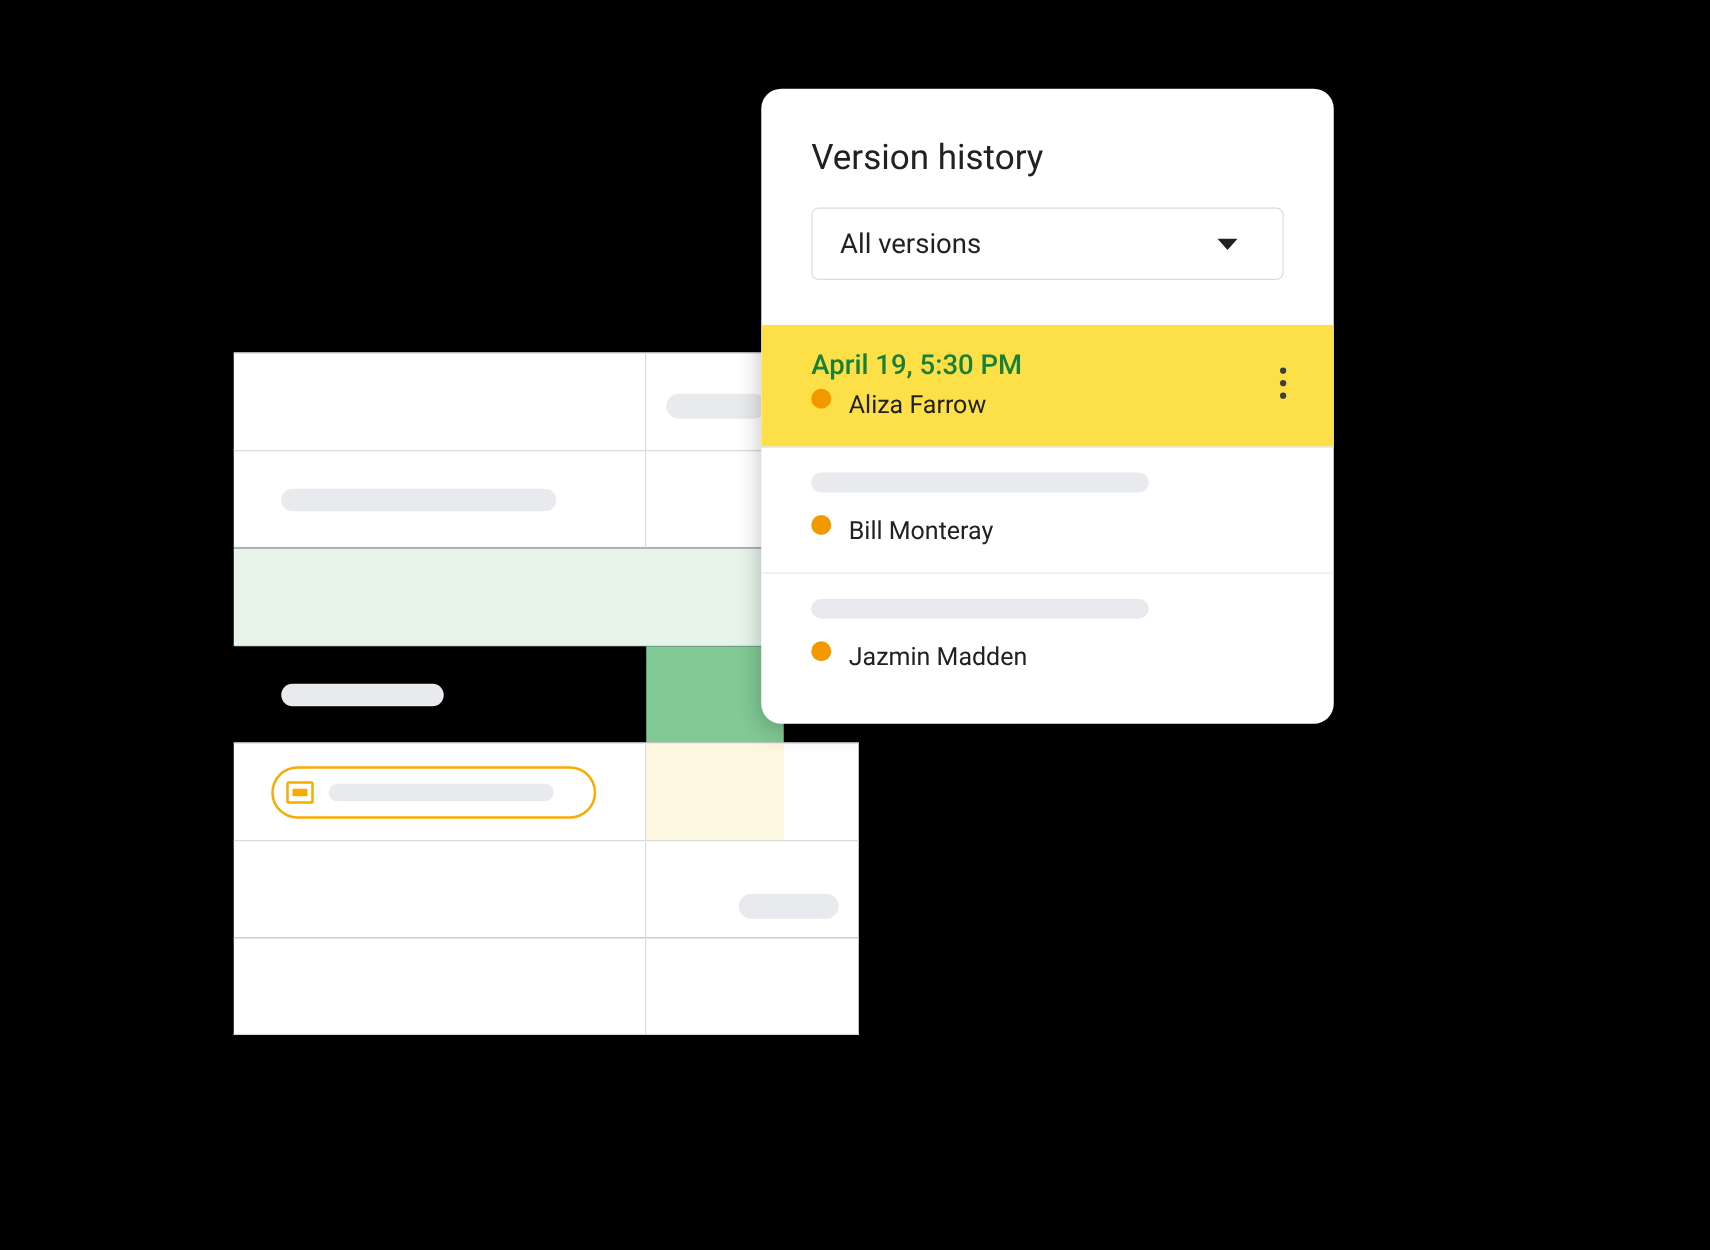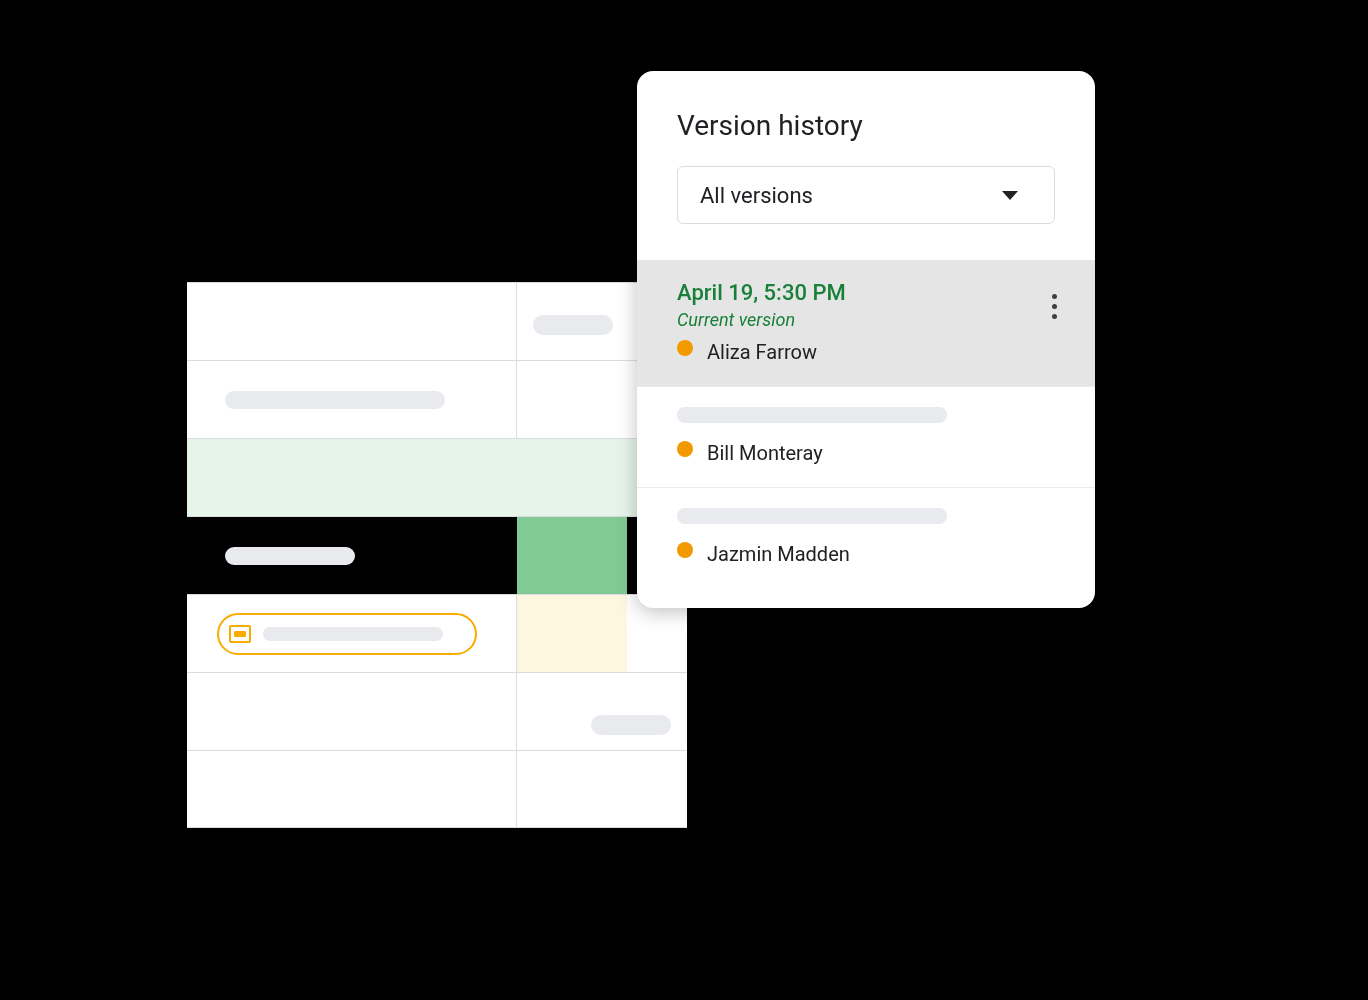--- a/index.html
+++ b/index.html
@@ -125,21 +125,21 @@
       top: 715px;
       width: 80px;
       height: 20px;
       background: #e8eaed;
       border-radius: 10px;
     }
 
     
     .panel {
       position: absolute;
-      left: 637px;
+      left: 609px;
       top: 71px;
       width: 458px;
       background: #fff;
       border-radius: 16px;
       box-shadow: 0 4px 20px rgba(0,0,0,0.25);
       overflow: hidden;
       padding-bottom: 20px;
     }
 
     .panel-header {
@@ -180,21 +180,21 @@
       color: #5f6368;
       font-weight: 500;
     }
 
     .version-item {
       padding: 20px 40px 22px 40px;
       border-bottom: 1px solid #e8eaed;
       position: relative;
     }
     .version-item.selected {
-      background: #e5e5e5;
+      background: #fde047;
       margin-top: 14px;
     }
     .version-item:last-child {
       border-bottom: none;
     }
 
     .version-title {
       font-size: 22px;
       font-weight: 500;
       color: #188038;
@@ -287,21 +287,20 @@
     <div class="panel-title">Version history</div>
     <div class="dropdown">
       <span class="dropdown-label">All versions</span>
       <span class="caret"></span>
     </div>
   </div>
 
 
   <div class="version-item selected">
     <div class="version-title">April 19, 5:30 PM</div>
-    <div class="version-sub">Current version</div>
     <div class="editor-row">
       <span class="dot"></span>
       <span class="editor-name">Aliza Farrow</span>
     </div>
     <div class="kebab">
       <span></span>
         <span></span>
         <span></span>
     </div>
   </div>

